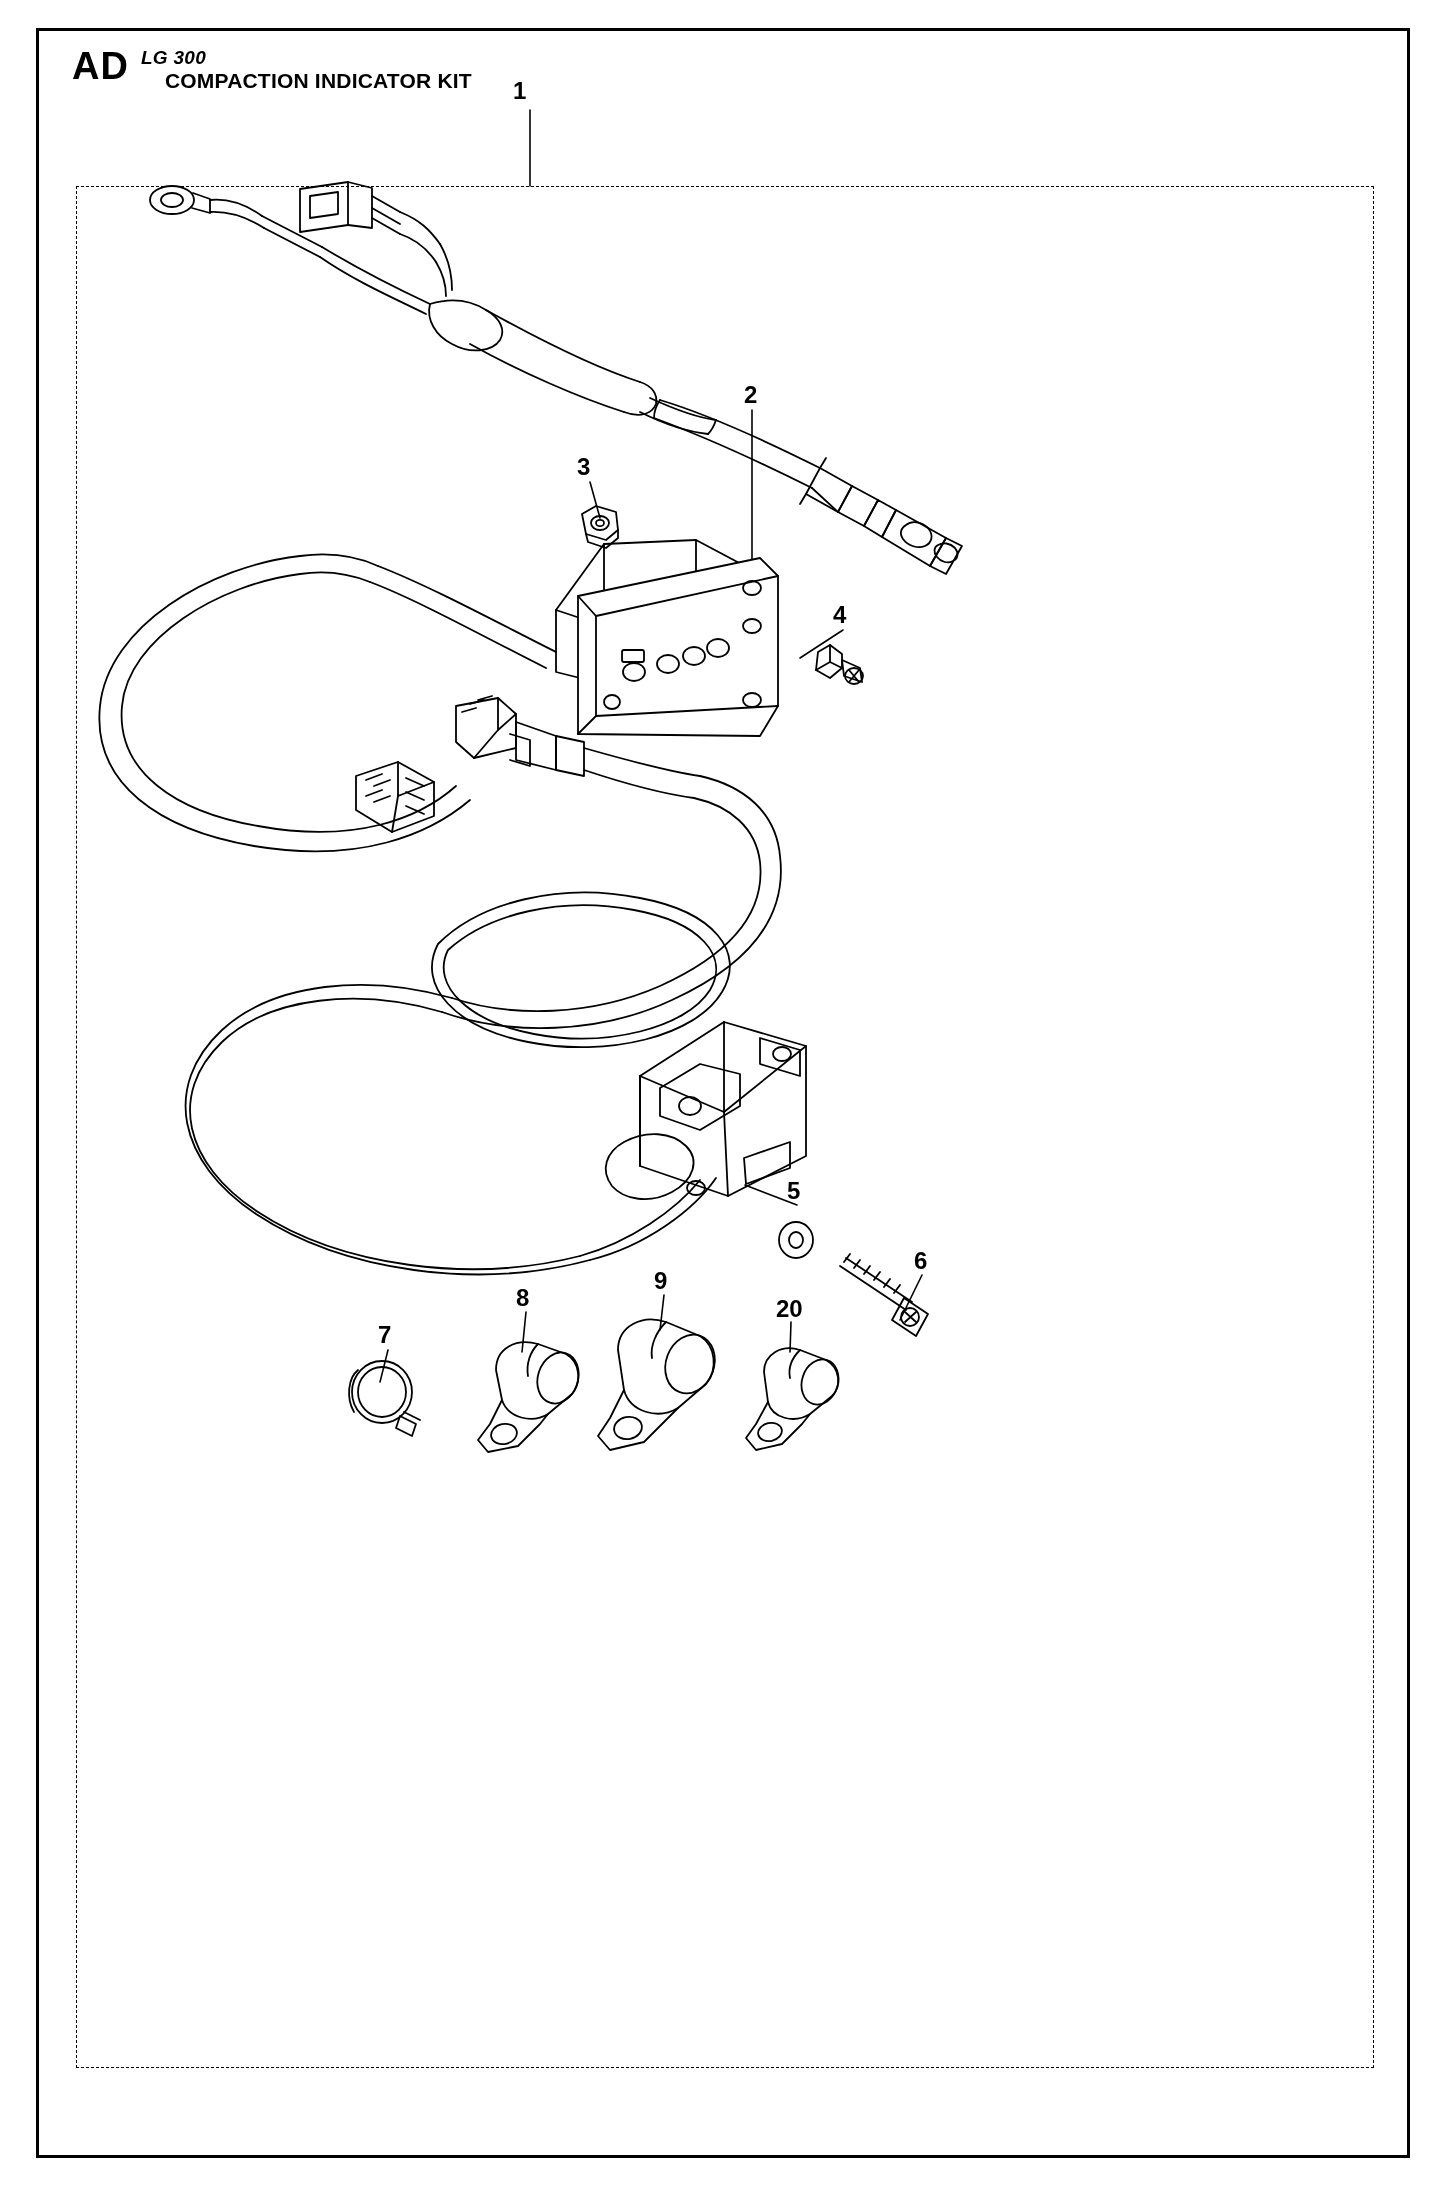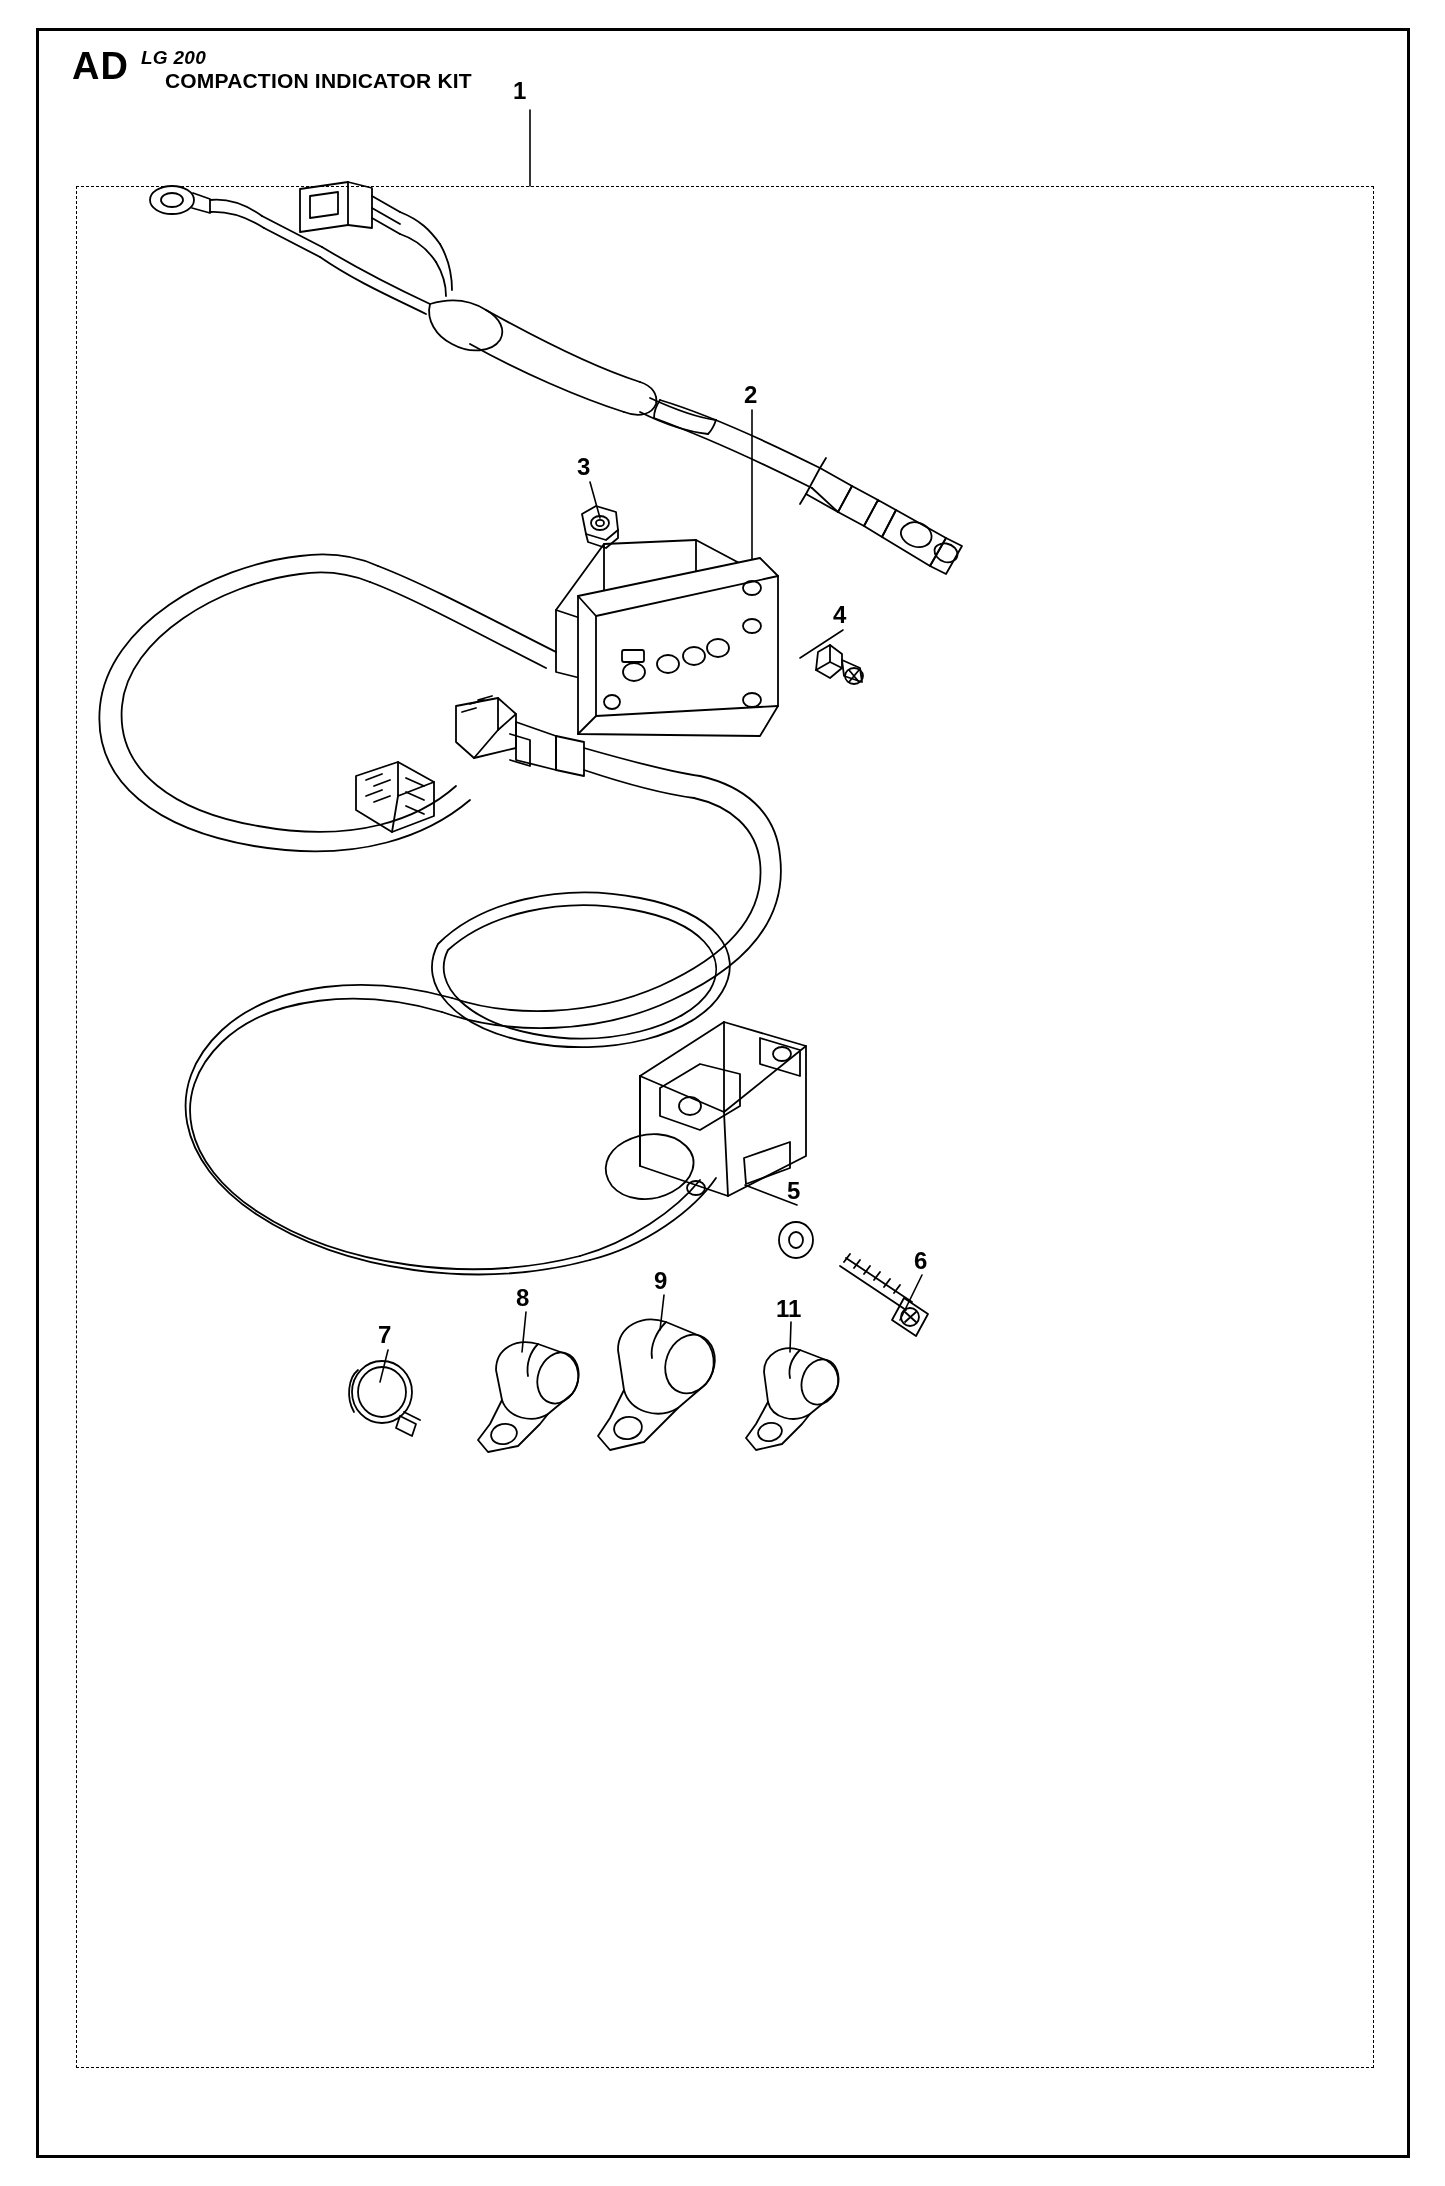--- a/index.html
+++ b/index.html
@@ -89,21 +89,21 @@
 </head>
 <body>
 
 <div id="page">
 
   <div class="page-border"></div>
 
   <div class="header">
     <div class="header-code">AD</div>
     <div class="header-titles">
-      <div class="header-model">LG 200</div>
+      <div class="header-model">LG 300</div>
       <div class="header-kit">COMPACTION INDICATOR KIT</div>
     </div>
   </div>
 
   <div class="dashed-box"></div>
 
   <svg class="art" viewBox="0 0 1445 2186" xmlns="http://www.w3.org/2000/svg">
     <g fill="none" stroke="#000" stroke-width="1.8" stroke-linecap="round" stroke-linejoin="round">
 
       <g stroke-width="1.6">
@@ -318,15 +318,15 @@
 
   <div class="callout" style="left:513px; top:78px;">1</div>
   <div class="callout" style="left:744px; top:382px;">2</div>
   <div class="callout" style="left:577px; top:454px;">3</div>
   <div class="callout" style="left:833px; top:602px;">4</div>
   <div class="callout" style="left:787px; top:1178px;">5</div>
   <div class="callout" style="left:914px; top:1248px;">6</div>
   <div class="callout" style="left:378px; top:1322px;">7</div>
   <div class="callout" style="left:516px; top:1285px;">8</div>
   <div class="callout" style="left:654px; top:1268px;">9</div>
-  <div class="callout" style="left:776px; top:1296px;">11</div>
+  <div class="callout" style="left:776px; top:1296px;">20</div>
 
 </div>
 
 </body></html>

